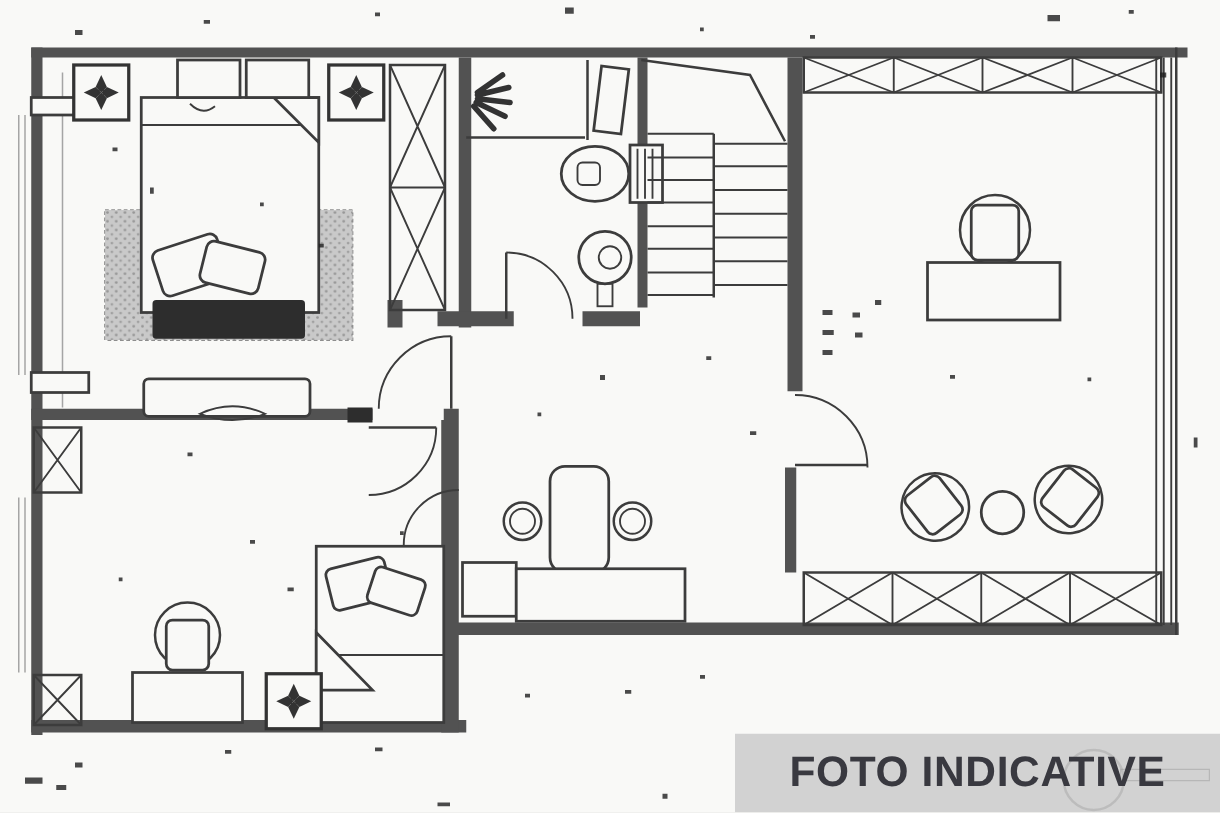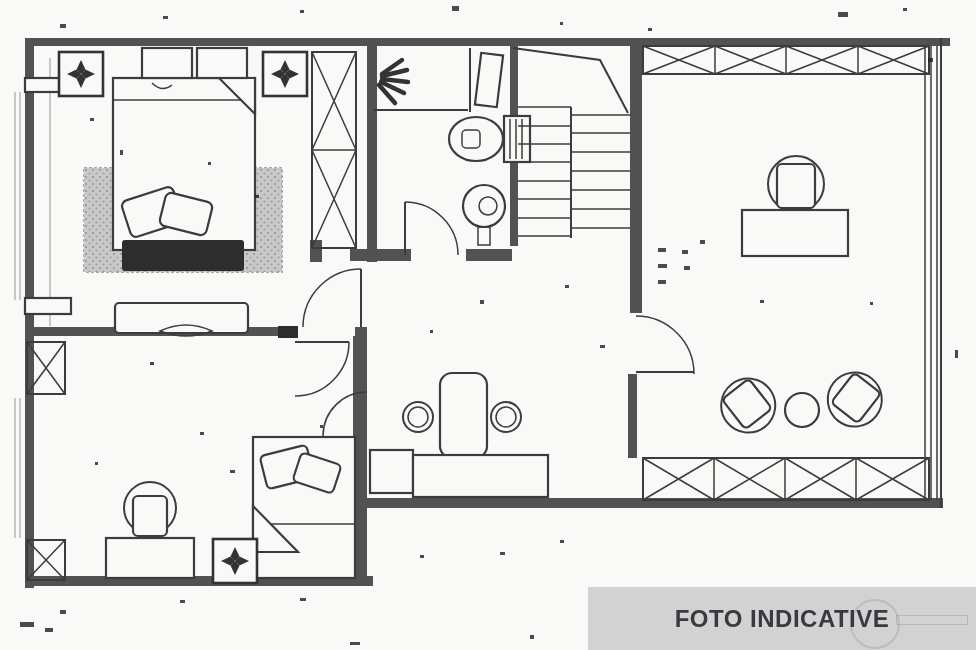--- a/index.html
+++ b/index.html
@@ -25,21 +25,21 @@
   }
   .band::after{
     content:"";position:absolute;left:262px;top:12px;width:46px;height:46px;
     border:2px solid rgba(150,150,150,.35);border-radius:50%;
   }
   .band::before{
     content:"";position:absolute;right:8px;top:28px;width:70px;height:8px;
     border:1px solid rgba(150,150,150,.45);
   }
   .band span{
-    font-weight:700;font-size:24px;color:var(--band_text);letter-spacing:.5px;position:relative;z-index:1;
+    font-weight:700;font-size:34px;color:var(--band_text);letter-spacing:.5px;position:relative;z-index:1;
   }
 </style>
 </head>
 <body>
 
 <div class="stage">
 <svg width="976" height="650" viewBox="0 0 976 650">
   <defs>
     <pattern id="dots" width="7" height="7" patternUnits="userSpaceOnUse">
       <rect width="7" height="7" fill="var(--rug)"></rect>

